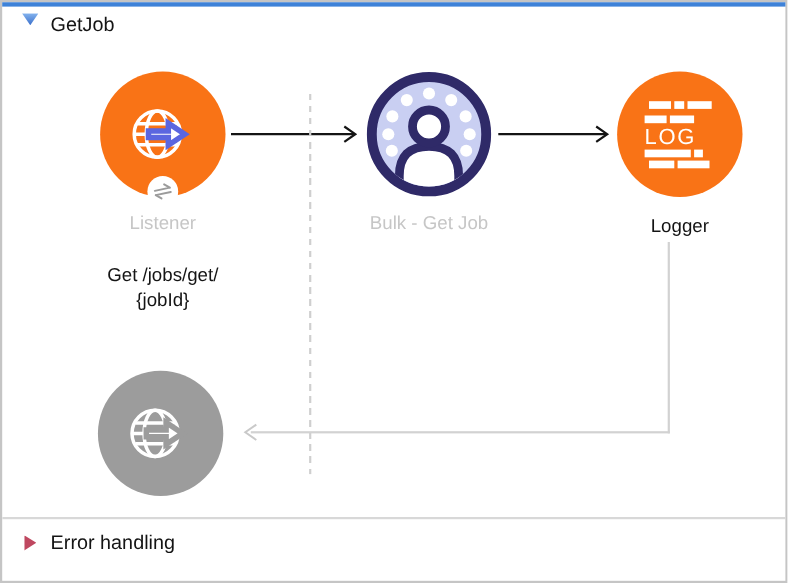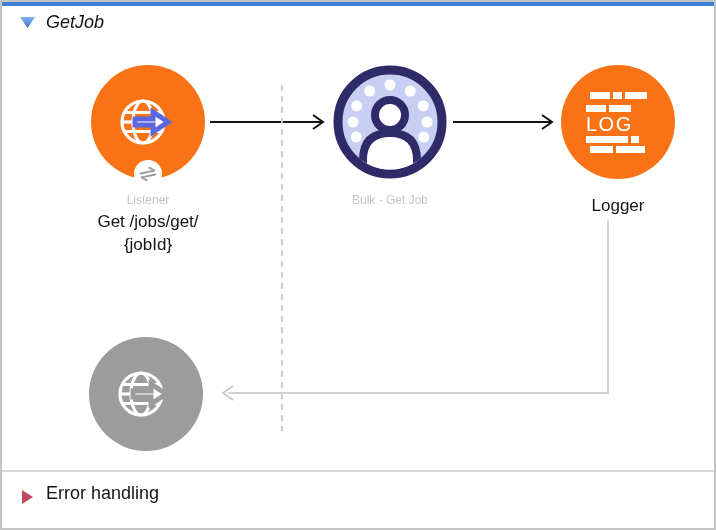--- a/index.html
+++ b/index.html
@@ -3,63 +3,63 @@
 <meta charset="utf-8">
 <style>
   * { margin:0; padding:0; box-sizing:border-box; }
   body { background:#fff; font-family:"Liberation Sans","DejaVu Sans",sans-serif; }
   #canvas {
     position:relative; width:716px; height:530px; background:#fff;
     border:2px solid #c5c5c5; overflow:hidden;
   }
   .top-accent { position:absolute; top:-2px; left:-2px; width:716px; height:6px; background:#3e82d8; z-index:6; }
 
-  .header-row { position:absolute; top:10px; left:18px; display:flex; align-items:center; gap:11px; cursor:pointer;font-style:italic; }
+  .header-row { position:absolute; top:10px; left:18px; display:flex; align-items:flex-start; gap:11px; cursor:pointer; }
   .tri-down { width:15px; height:11px; background:linear-gradient(180deg,#85b4ee,#3a6fcb); -webkit-clip-path:polygon(0 0,100% 0,50% 100%); clip-path:polygon(0 0,100% 0,50% 100%); }
   .flow-title { font-size:18px; color:#141414; }
 
   .node { position:absolute; width:114px; height:114px; border-radius:50%; cursor:pointer; }
   .node-blue { background:#f97316; }
   .node-gray { background:#9c9c9c; }
   #listener-node { left:89px; top:63px; }
   #logger-node   { left:559px; top:63px; }
   #response-node { left:87px; top:335px; }
   #bulk-node     { position:absolute; left:331px; top:63px; width:114px; height:114px; cursor:pointer; }
 
   .badge {
     position:absolute; left:132px; top:158px; width:28px; height:28px;
     background:#fff; border-radius:50%; display:flex; align-items:center; justify-content:center; cursor:pointer;
   }
 
   .lbl { position:absolute; text-align:center; }
-  .lbl-gray { color:#c6c6c6; font-size:12px; }
+  .lbl-gray { color:#c6c6c6; font-size:17px; }
   .lbl-black { color:#141414; font-size:17px; line-height:23px; }
   #listener-type  { left:66px;  top:191px; width:160px; }
-  #listener-path  { left:46px;  top:208px; width:200px; }
+  #listener-path  { left:46px;  top:236px; width:200px; }
   #bulk-type      { left:288px; top:191px; width:200px; }
   #bulk-name      { left:288px; top:219px; width:200px; }
   #logger-name    { left:516px; top:192px; width:200px; }
 
   .arrow-svg { position:absolute; }
   #arrow1 { left:207px; top:111px; }
   #arrow2 { left:450px; top:111px; }
 
   #dashed-divider {
     position:absolute; left:279px; top:83px; width:2px; height:346px;
     background:repeating-linear-gradient(to bottom,#cfcfcf 0 6px,transparent 6px 11px);
   }
 
   .ret-line { position:absolute; background:#d2d2d2; }
   #ret-vline { left:605px; top:218px; width:2px; height:174px; }
   #ret-hline { left:226px; top:390px; width:381px; height:2px; }
   #ret-chevron { position:absolute; left:217px; top:382px; }
 
   #section-divider { position:absolute; left:0; top:468px; width:716px; height:2px; background:#d8d8d8; }
 
-  .error-row { position:absolute; left:20px; top:481px; display:flex; align-items:flex-end; gap:13px; cursor:pointer; }
+  .error-row { position:absolute; left:20px; top:481px; display:flex; align-items:center; gap:13px; cursor:pointer; }
   .tri-right { width:11px; height:14px; background:#bf4860; -webkit-clip-path:polygon(0 0,100% 50%,0 100%); clip-path:polygon(0 0,100% 50%,0 100%); }
   .error-title { font-size:18px; color:#141414; }
 
   .logger-log-text { font-family:"Liberation Sans","DejaVu Sans",sans-serif; }
 </style>
 </head>
 <body>
 
 <div id="canvas">
   <div class="top-accent"></div>

